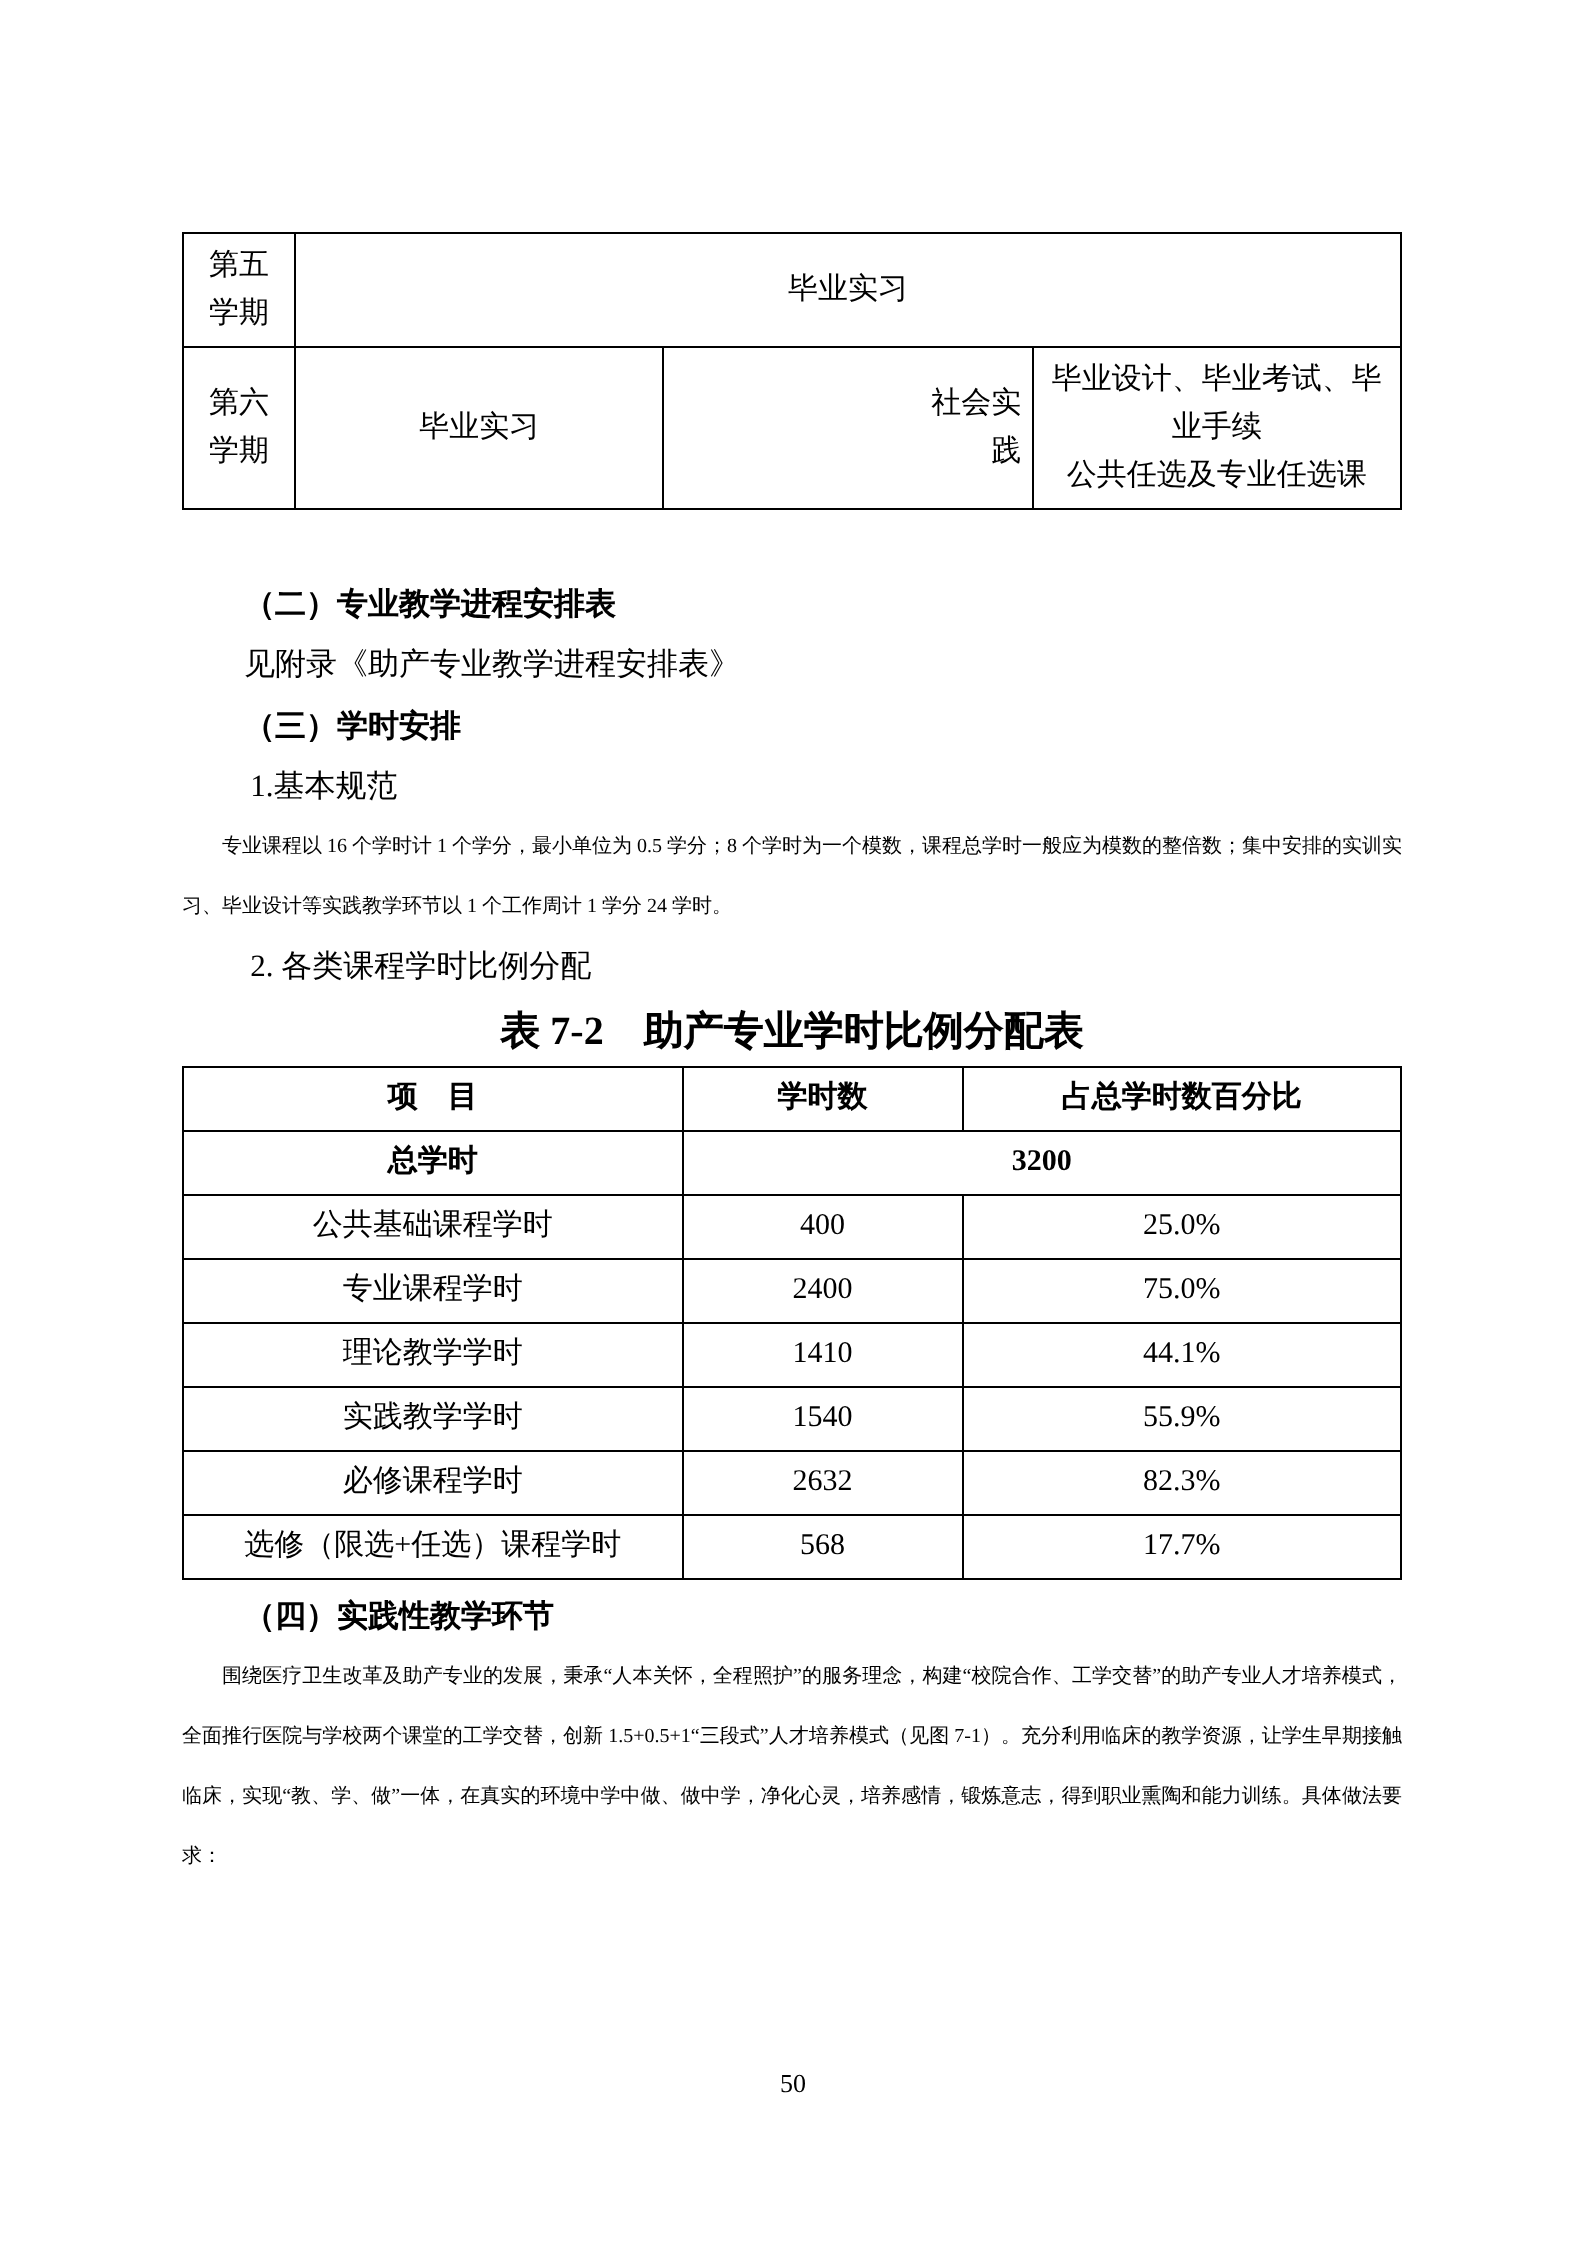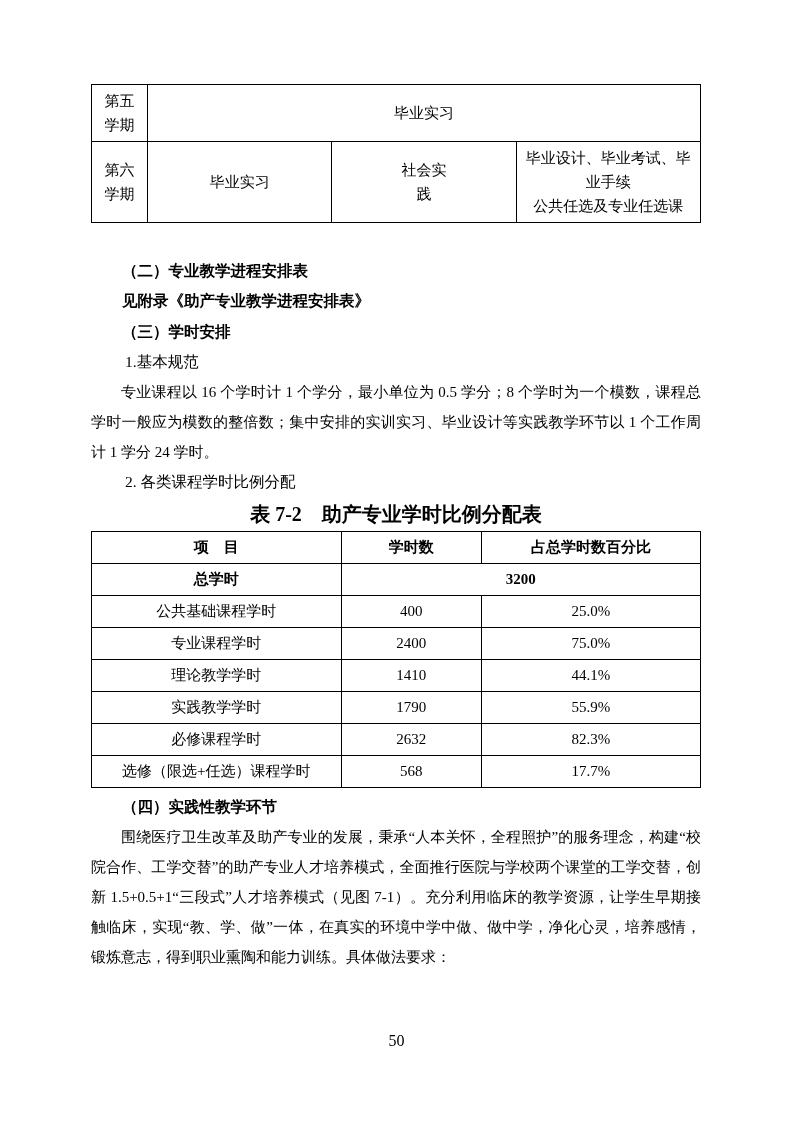--- a/index.html
+++ b/index.html
@@ -6,52 +6,52 @@
   html, body { background: #ffffff; }
   body {
     width: 793px; height: 1122px;
     position: relative;
     font-family: "Liberation Serif", "DejaVu Serif", serif;
     color: #000;
     overflow: hidden;
   }
   .page {
     position: absolute; inset: 0;
-    padding: 84px 92px 0 91px;
+    padding: 116px 92px 0 91px;
   }
   table { border-collapse: collapse; width: 100%; table-layout: fixed; }
   td {
     border: 1px solid #000;
     font-size: 15px;
     text-align: center;
     vertical-align: middle;
     padding: 4px 5px;
     line-height: 24px;
   }
   .pre { white-space: pre-line; }
 
   
   .top-table .col-sem { width: 56px; }
   .top-table .col-intern { width: 272px; }
-  .top-table .col-social { width: 60px; }
+  .top-table .col-social { width: 60px; text-align: right; }
 
   
   .sec-h {
     font-weight: bold;
     font-size: 15.5px;
     line-height: 31px;
     text-indent: 2em;
   }
   .para {
-    font-size: 15px;
+    font-size: 10px;
     line-height: 30px;
     text-align: justify;
     text-indent: 2em;
   }
-  .para-noj { font-size: 15.5px; line-height: 30px; text-indent: 2em; font-weight: bold; }
+  .para-noj { font-size: 15.5px; line-height: 30px; text-indent: 2em; }
   .num-item { font-size: 15.5px; line-height: 30px; text-indent: 2.2em; }
   .bold-inline { font-weight: normal; }
 
   .gap-lg { margin-top: 32px; }
   .gap-sm { margin-top: 3px; }
 
   
   .caption {
     text-align: center;
     font-weight: bold;
@@ -64,21 +64,21 @@
   .ratio-table .col-item { width: 41%; }
   .ratio-table .col-hours { width: 23%; margin-left: 16px; }
   .ratio-table .col-pct { width: 36%; }
   .ratio-table .hdr td { font-weight: bold; }
   .ratio-table .total td { font-weight: bold; }
 
   .footer {
     position: absolute;
     bottom: 72px; left: 0; right: 0;
     text-align: center;
-    font-size: 16px;
+    font-size: 13px;
   }
 </style>
 </head>
 <body>
 
 <div class="page">
 
   <table class="top-table">
     <tbody>
         <tr>
@@ -128,21 +128,21 @@
       <td>2400</td>
       <td>75.0%</td>
     </tr>
     <tr>
       <td>理论教学学时</td>
       <td>1410</td>
       <td>44.1%</td>
     </tr>
     <tr>
       <td>实践教学学时</td>
-      <td>1790</td>
+      <td>1540</td>
       <td>55.9%</td>
     </tr>
     <tr>
       <td>必修课程学时</td>
       <td>2632</td>
       <td>82.3%</td>
     </tr>
     <tr>
       <td>选修（限选+任选）课程学时</td>
       <td>568</td>

